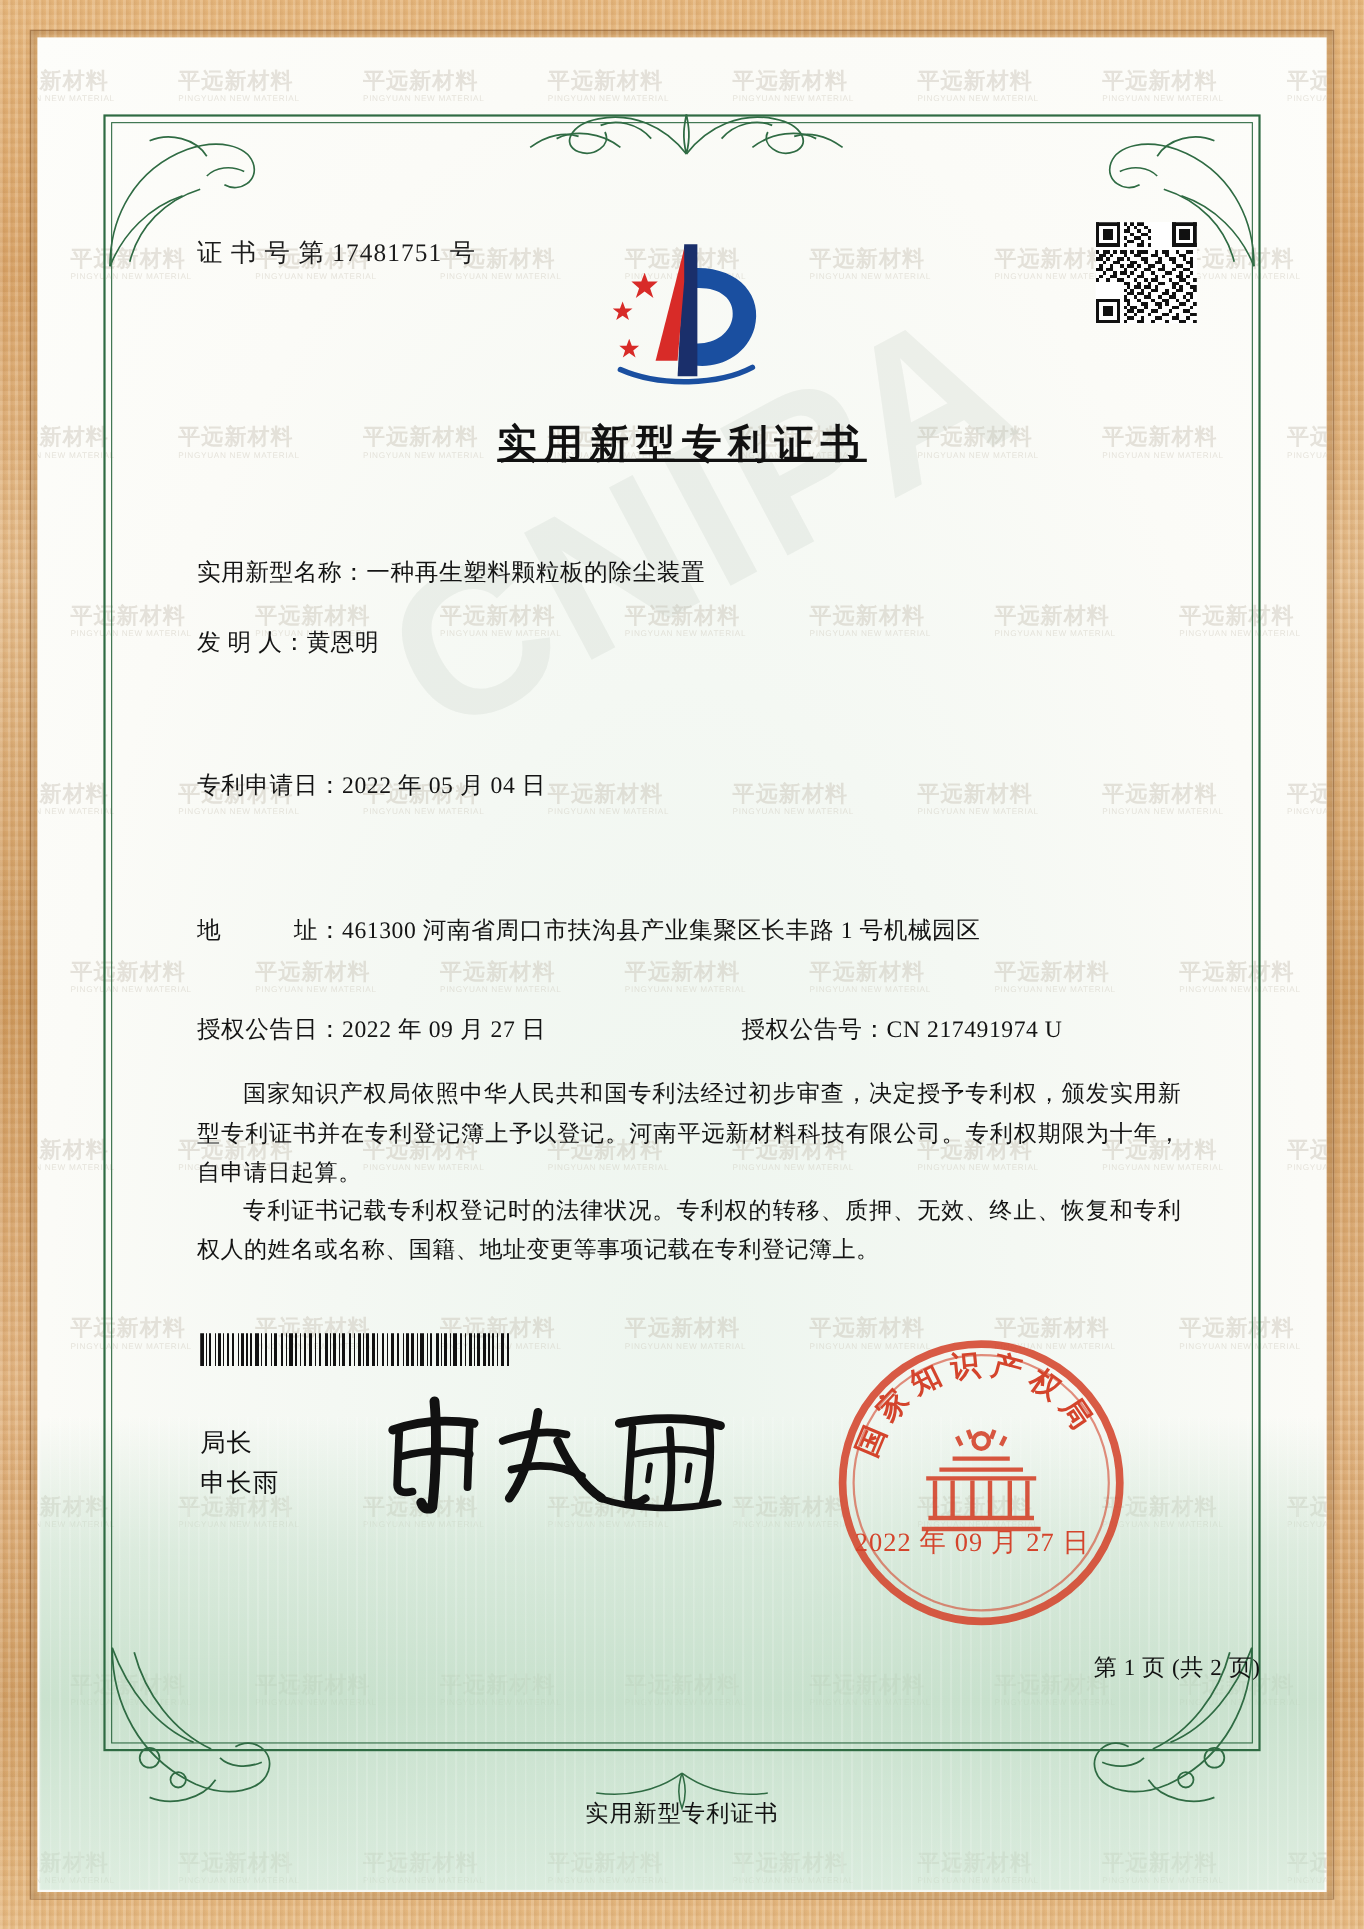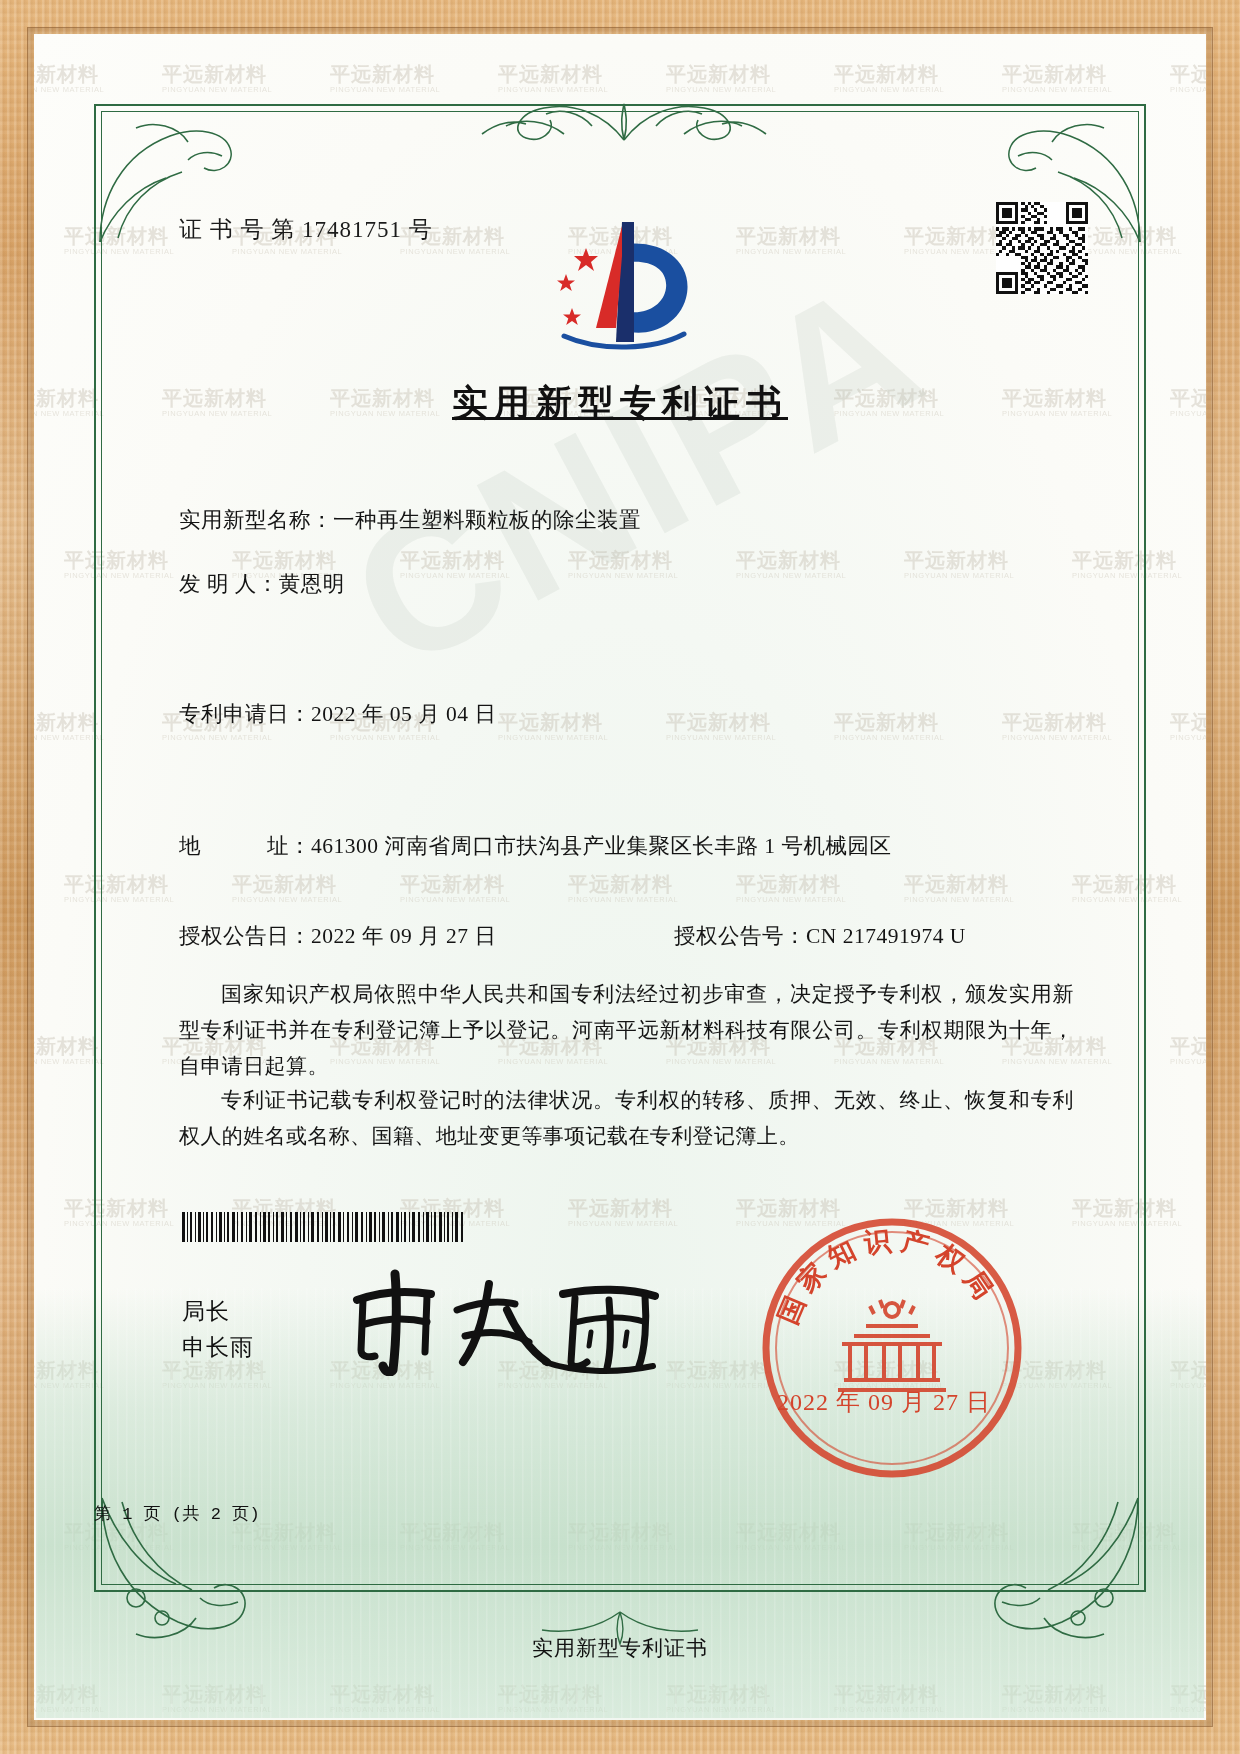--- a/index.html
+++ b/index.html
@@ -271,25 +271,24 @@
     font-size: 24px;
     color: #d4442c;
     letter-spacing: 1px;
     font-family: "Liberation Serif", serif;
   }
 
   #page-no {
     position: absolute;
     left: 0; right: 0;
     top: 1398px;
-    text-align: left;
-    font-size: 17px;
+    text-align: right;
+    font-size: 21px;
     color: #111;
     letter-spacing: 0.5px;
-    font-family: Liberation Mono, monospace;
   }
 
   #footnote {
     position: absolute;
     left: 0;
     right: 0;
     top: 1600px;
     text-align: center;
     font-size: 21px;
     color: #111;

